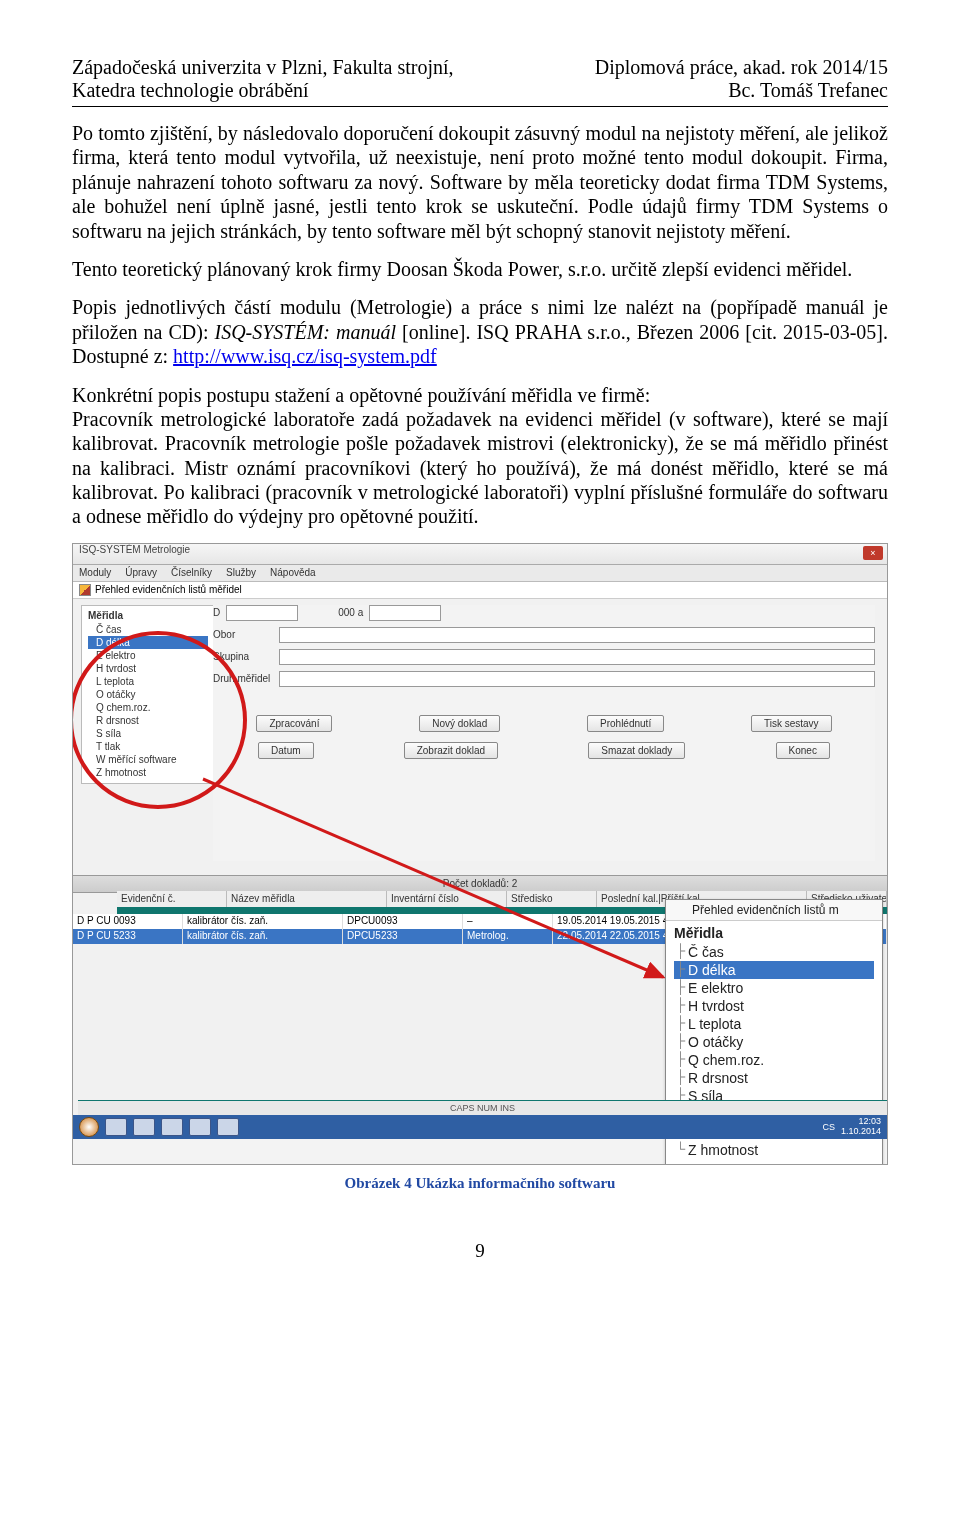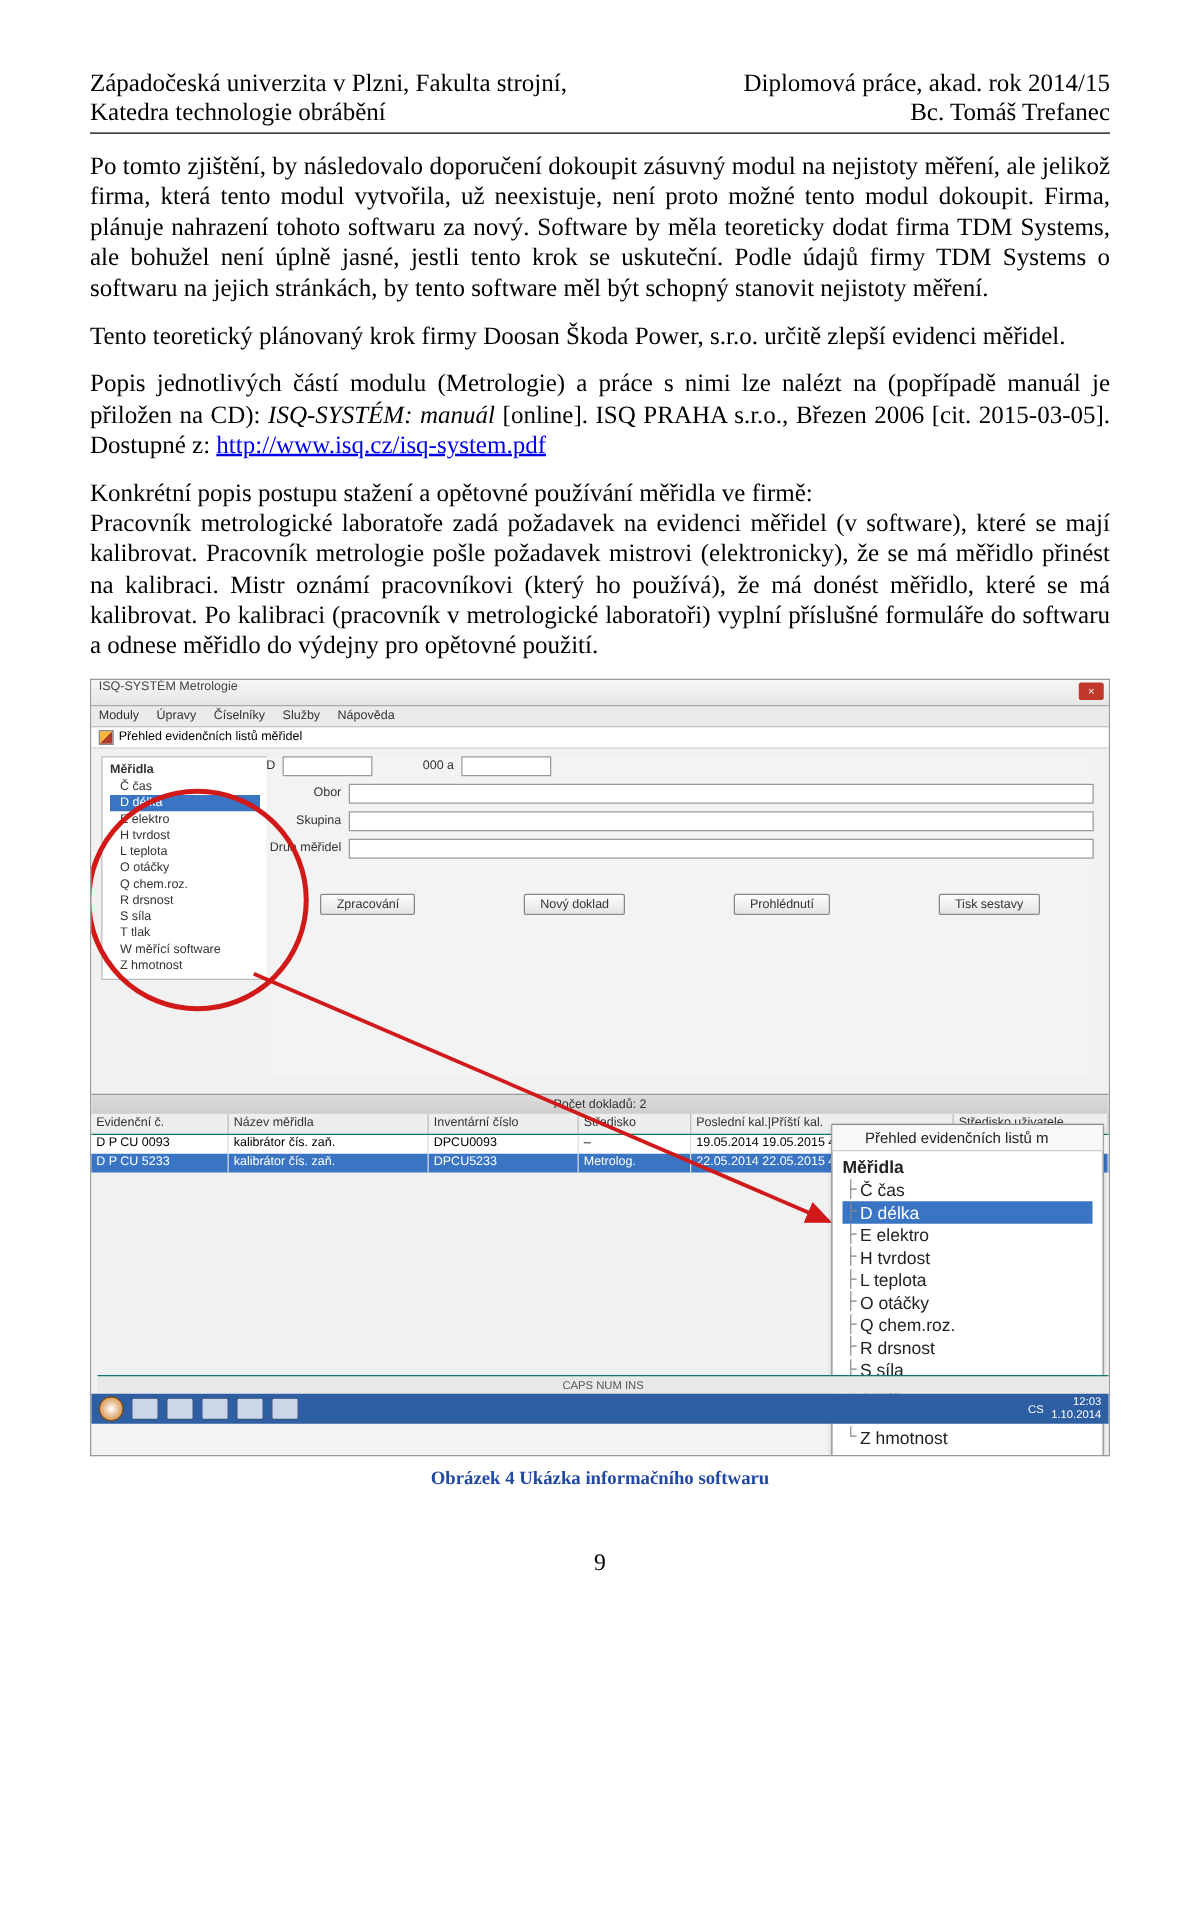--- a/index.html
+++ b/index.html
@@ -112,39 +112,39 @@
   .tree .item{padding:1px 0 1px 8px;white-space:nowrap;}
   .tree .item.selected{background:#3a75c4;color:#fff;}
   .form-area{
     position:absolute;
     left:140px;top:6px;right:12px;
     height:256px;
     background:#f3f3f3;
     font:10px Tahoma,sans-serif;color:#333;
   }
   .frow{display:flex;align-items:center;gap:6px;margin-bottom:6px;}
-  .flabel{width:60px;text-align:right;}
+  .flabel{width:60px;text-align:left;}
   .finput{flex:1;height:14px;background:#fff;border:1px solid #999;}
   .finput.short{width:70px;flex:0 0 70px;}
   .btn{
     display:inline-block;border:1px solid #888;background:linear-gradient(#fcfcfc,#e4e4e4);
     padding:2px 12px;font:10px Tahoma,sans-serif;border-radius:2px;text-align:center;
   }
   .btn-row{display:flex;justify-content:space-around;margin-top:28px;}
   .btn-row2{display:flex;justify-content:space-around;margin-top:10px;}
   .sep-bar{
     position:absolute;left:0;right:0;top:276px;height:16px;
     background:linear-gradient(#ddd,#ccc);border-top:1px solid #999;border-bottom:1px solid #999;
     font:10px Tahoma,sans-serif;text-align:center;line-height:16px;color:#333;
   }
   .grid{
     position:absolute;left:0;right:0;top:292px;
     font:10px Tahoma,sans-serif;
   }
-  .grid-hdr{display:flex;height:16px;background:#eee;border-bottom:1px solid #0f766e;}
+  .grid-hdr{display:flex;height:16px;background:#eee;border-bottom:7px solid #0f766e;margin-left:44px;}
   .gh{border-right:1px solid #bbb;padding:2px 4px;color:#333;box-sizing:border-box;overflow:hidden;white-space:nowrap;}
   .gw1{width:110px}.gw2{width:160px}.gw3{width:120px}.gw4{width:90px}.gw5{width:210px}.gw6{flex:1}
   .grid-row{display:flex;height:15px;background:#fff;}
   .grid-row.sel{background:#3a75c4;color:#fff;}
   .gc{border-right:1px solid #ddd;padding:1px 4px;box-sizing:border-box;overflow:hidden;white-space:nowrap;}
 
   .red-circle{
     position:absolute;left:-4px;top:32px;
     width:170px;height:170px;border:4px solid #d11919;border-radius:50%;
     pointer-events:none;
@@ -274,20 +274,26 @@
         </div>
         <div class="frow">
           <span class="flabel">Druh měřidel</span>
           <div class="finput"></div>
         </div>
         <div class="btn-row">
           <span class="btn">Zpracování</span>
           <span class="btn">Nový doklad</span>
           <span class="btn">Prohlédnutí</span>
           <span class="btn">Tisk sestavy</span>
+        </div>
+        <div class="btn-row2">
+          <span class="btn">Datum</span>
+          <span class="btn">Zobrazit doklad</span>
+          <span class="btn">Smazat doklady</span>
+          <span class="btn">Konec</span>
         </div>
       </div>
 
       <div class="sep-bar">Počet dokladů: 2</div>
 
       <div class="grid">
         <div class="grid-hdr">
           <div class="gh gw1">Evidenční č.</div>
           <div class="gh gw2">Název měřidla</div>
           <div class="gh gw3">Inventární číslo</div>

